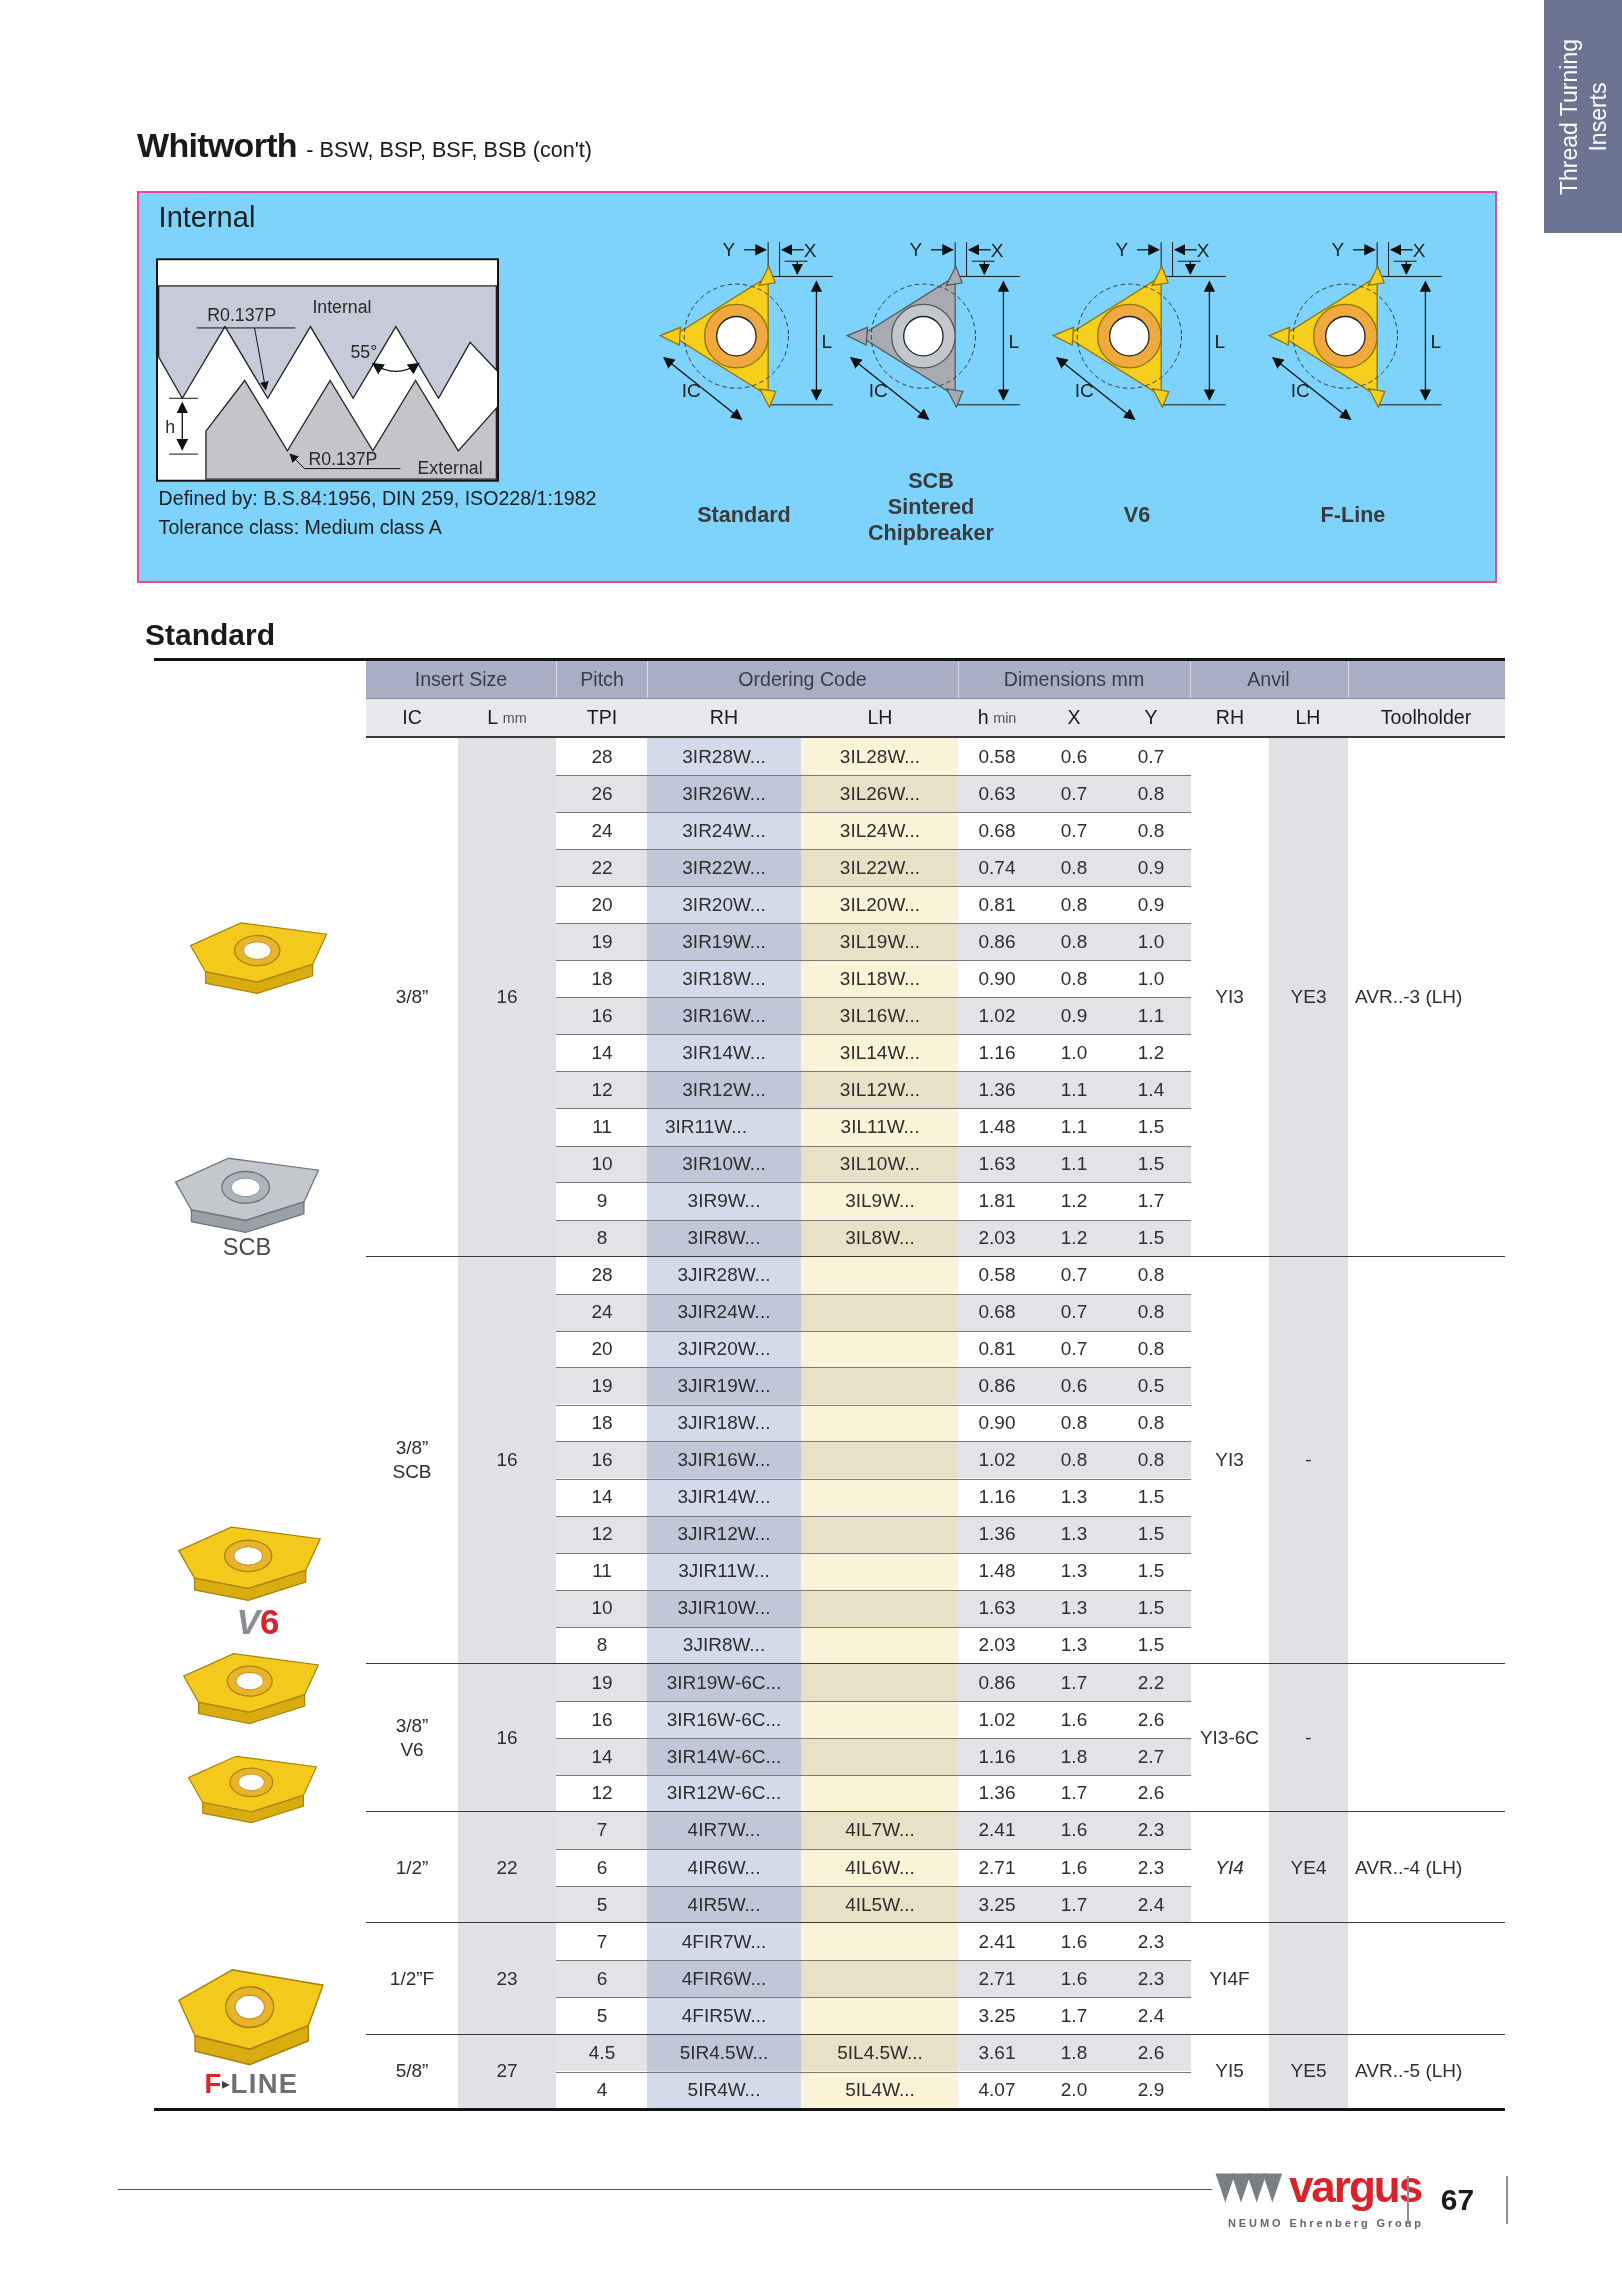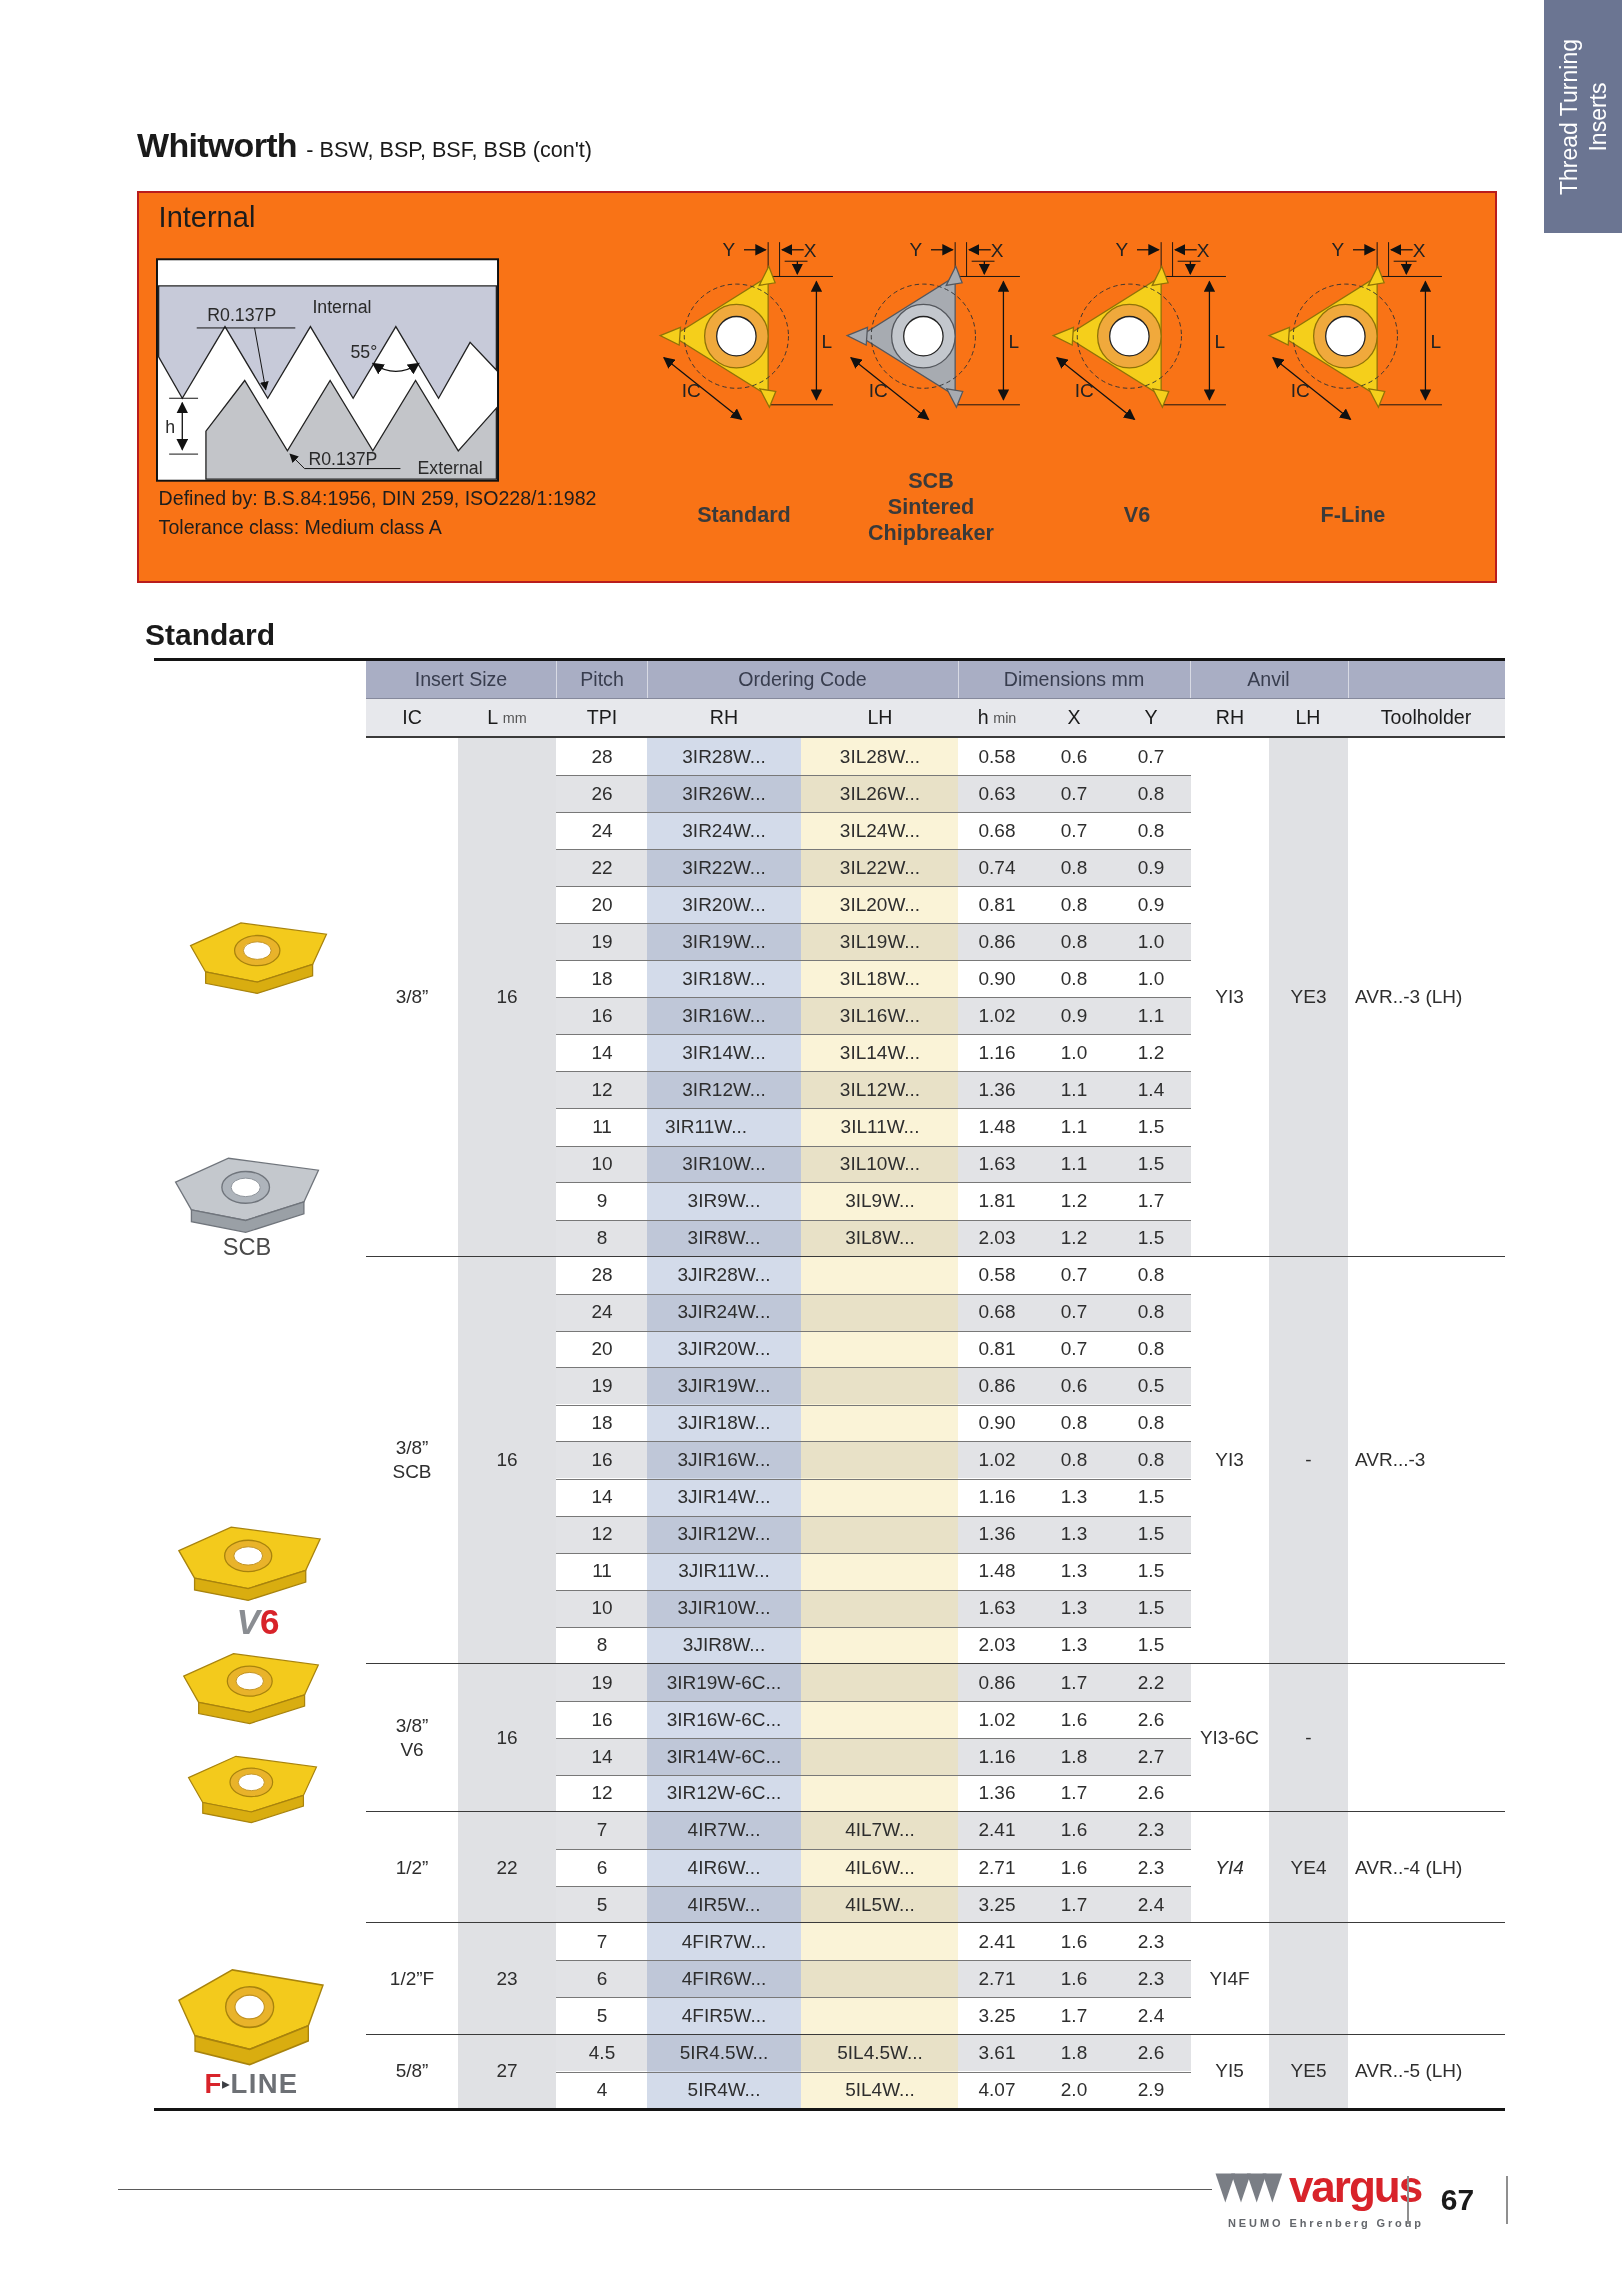--- a/index.html
+++ b/index.html
@@ -13,21 +13,21 @@
   .side-tab .txt{
     position:absolute;top:50%;left:50%;
     transform:translate(-50%,-50%) rotate(-90deg);
     white-space:nowrap;color:#fff;font-size:23px;line-height:1.25;text-align:center;
   }
   
   .page-title{left:137px;top:126px;white-space:nowrap}
   .page-title .t1{font-size:34px;font-weight:bold;color:#1a1a1a;letter-spacing:-0.7px}
   .page-title .t2{font-size:21.6px;color:#1a1a1a;margin-left:6.5px}
   
-  .internal-box{left:137px;top:191px;width:1356px;height:388px;border:2px solid #b91c1c;background:#f97316}
+  .internal-box{left:137px;top:191px;width:1356px;height:388px;border:2px solid #ec4899;background:#7dd3fc}
   .box-title{position:absolute;left:19.6px;top:7.9px;font-size:29px;color:#1c1c1c}
   .profile-svg{position:absolute;left:17px;top:65px;width:343px;height:224px}
   .defined{position:absolute;left:19.6px;top:291px;font-size:19.6px;line-height:29px;color:#1d1d1d}
   .drw{position:absolute;top:39px;width:196px;height:216px}
   .drw svg{width:100%;height:100%}
   .drw-label{position:absolute;width:196px;top:309px;text-align:center;font-size:21.6px;font-weight:bold;color:#3a3a3a;line-height:26px}
   .drw-label.tall{top:275px}
   
   .thin{stroke:#111;stroke-width:1.5}
   .dim{stroke:#111;stroke-width:2;fill:none}
@@ -520,23 +520,20 @@
       <div class="cell" style="left: 631px; top: 907px;">2.03</div>
       <div class="cell" style="left: 708px; top: 907px;">1.3</div>
       <div class="cell" style="left: 785px; top: 907px;">1.5</div>
       <div class="mcell" style="left: 0px; top: 518px; width: 92px; height: 408px;">
         <div>3/8”</div>
         <div>SCB</div>
       </div>
       <div class="mcell" style="left: 92px; top: 518px; width: 98px; height: 408px;">16</div>
       <div class="mcell" style="left: 824px; top: 518px; width: 79px; height: 408px;">YI3</div>
       <div class="mcell" style="left: 903px; top: 518px; width: 79px; height: 408px;">-</div>
-      <div class="mcell left" style="left: 989px; top: 518px; width: 149px; height: 408px;">
-        <div>AVR...-3</div>
-      </div>
       <div class="gline" style="top: 925px;"></div>
       <div class="cell" style="left: 236px; top: 945px;">19</div>
       <div class="cell" style="left: 358px; top: 945px;">3IR19W-6C...</div>
       <div class="cell" style="left: 631px; top: 945px;">0.86</div>
       <div class="cell" style="left: 708px; top: 945px;">1.7</div>
       <div class="cell" style="left: 785px; top: 945px;">2.2</div>
       <div class="rline" style="top: 963px;"></div>
       <div class="cell" style="left: 236px; top: 982px;">16</div>
       <div class="cell" style="left: 358px; top: 982px;">3IR16W-6C...</div>
       <div class="cell" style="left: 631px; top: 982px;">1.02</div>

